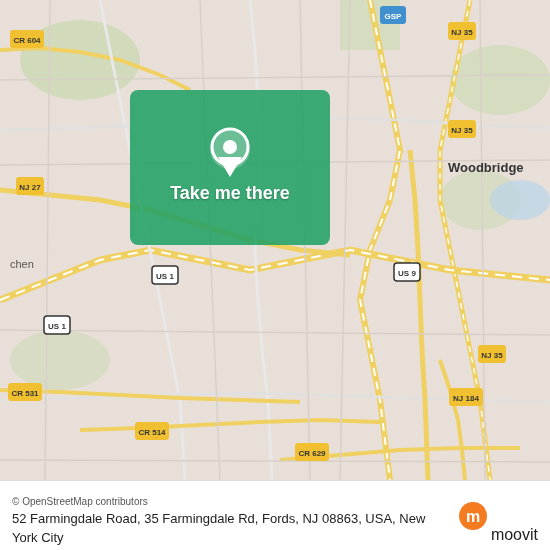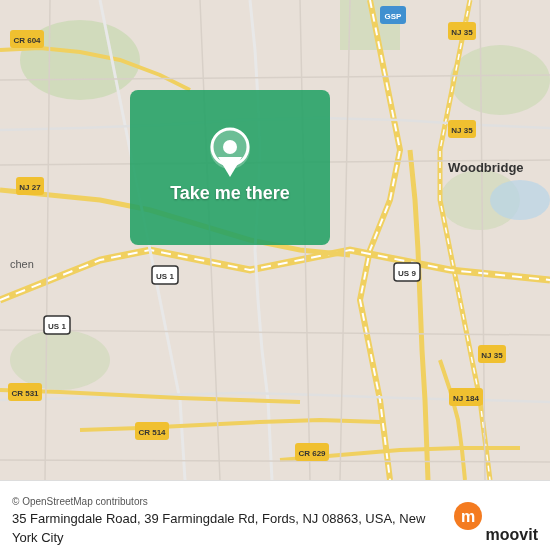--- a/index.html
+++ b/index.html
@@ -63,21 +63,21 @@
       flex-shrink: 0;
     }
 
     .moovit-icon {
       width: 28px;
       height: 28px;
     }
 
     .moovit-text {
       font-size: 16px;
-      font-weight: bold;
+      font-weight: normal;
       color: #222;
       margin-top: 39px;
     }
 
     
     .green-overlay {
       position: absolute;
       left: 130px;
       top: 90px;
       width: 200px;
@@ -222,21 +222,21 @@
     </svg>
     <button class="take-me-there-btn">Take me there</button>
   </div>
 </div>
 
 <div id="info-bar">
   <div class="info-text-block">
     <div class="attribution">
       <span>© OpenStreetMap contributors</span>
     </div>
-    <div class="address-text">35 Farmingdale Road, 39 Farmingdale Rd, Fords, NJ 08863, USA, New York City</div>
+    <div class="address-text">52 Farmingdale Road, 35 Farmingdale Rd, Fords, NJ 08863, USA, New York City</div>
   </div>
   <div class="moovit-logo">
 
     <svg class="moovit-icon" viewBox="0 0 28 28" xmlns="http://www.w3.org/2000/svg">
       <circle cx="14" cy="14" r="14" fill="#f47b20"></circle>
       <text x="14" y="20" text-anchor="middle" font-size="16" font-weight="bold" fill="white" font-family="Arial">m</text>
     </svg>
     <span class="moovit-text">moovit</span>
   </div>
 </div>

